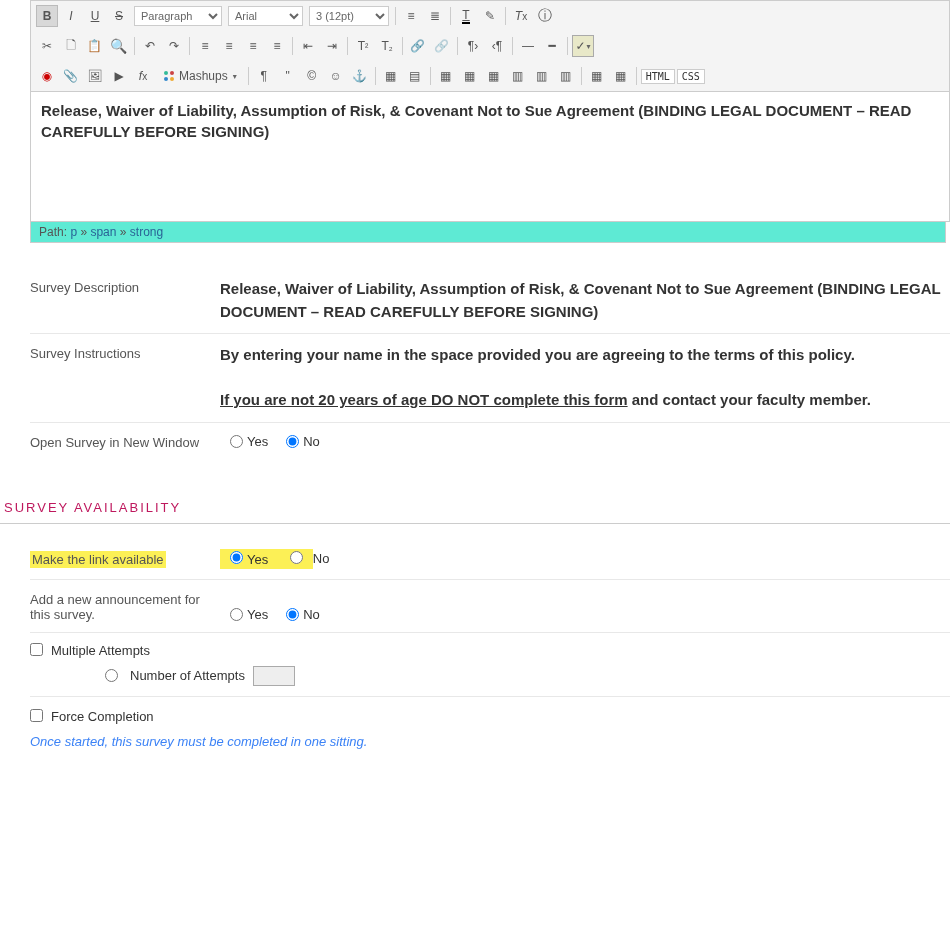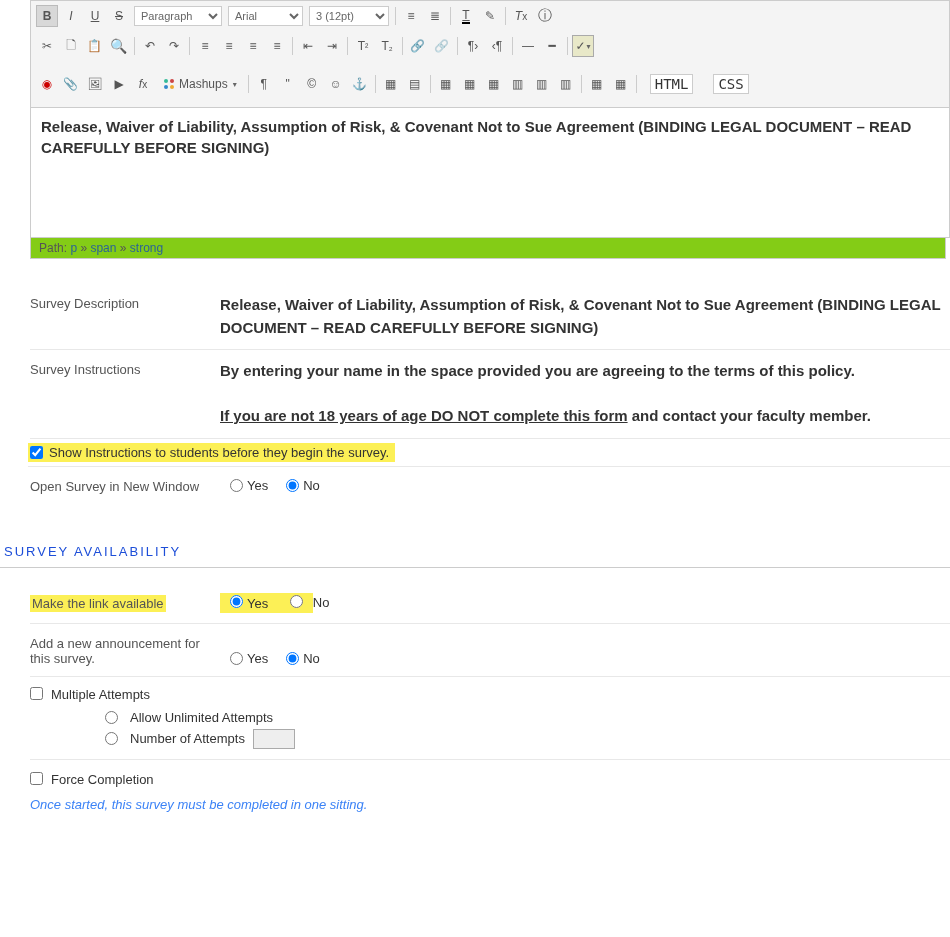--- a/index.html
+++ b/index.html
@@ -9,25 +9,25 @@
 .toolbar { border: 1px solid #ccc; background: #f4f4f4; padding: 2px 4px; margin: 0 0 0 30px; }
 .toolbar-row { display: flex; align-items: center; flex-wrap: nowrap; gap: 0; padding: 1px 0; }
 .tb-btn { width: 22px; height: 22px; display: inline-flex; align-items: center; justify-content: center; background: #f4f4f4; border: 1px solid transparent; margin: 1px; cursor: pointer; font-size: 12px; color: #555; }
 .tb-btn.sel { background: #d8d8d8; border-color: #bbb; }
 .tb-btn.wide { width: auto; padding: 0 6px; }
 .tb-select { height: 20px; font-size: 11px; background: #fff; border: 1px solid #ccc; margin: 1px 3px; padding: 0 2px; color: #666; }
 .tb-sep { width: 1px; height: 18px; background: #ccc; margin: 0 3px; display: inline-block; }
 .mashups { display: inline-flex; align-items: center; gap: 4px; padding: 0 5px; }
 .mash-icon { width: 12px; height: 12px; display: inline-block; }
 .drop-arr { font-size: 8px; color: #666; margin-left: 1px; }
-.html-css { border: 1px solid #ccc; padding: 1px 4px; font-size: 14px; background: #fff; font-family: monospace; cursor: pointer; margin: 10px; }
+.html-css { border: 1px solid #ccc; padding: 1px 4px; font-size: 10px; background: #fff; font-family: monospace; cursor: pointer; margin: 1px; }
 
 
 .editor-content { border: 1px solid #ccc; border-top: none; min-height: 130px; padding: 8px 10px; background: #fff; margin: 0 0 0 30px; font-size: 15px; font-weight: bold; line-height: 1.4; }
-.path-bar { border: 1px solid #ccc; border-top: none; background: #84cc16; padding: 3px 8px; font-size: 12px; color: #555; margin: 0 4px 0 30px; }
+.path-bar { border: 1px solid #ccc; border-top: none; background: #5eead4; padding: 3px 8px; font-size: 12px; color: #555; margin: 0 4px 0 30px; }
 .path-bar a { color: #2a6496; text-decoration: none; }
 
 
 .form-section { margin: 25px 0 0 30px; }
 .form-row { display: flex; padding: 10px 0; border-bottom: 1px solid #e8e8e8; }
 .form-row.noborder { border-bottom: none; }
 .form-label { width: 190px; flex-shrink: 0; color: #555; padding-top: 2px; }
 .form-value { flex: 1; font-size: 15px; font-weight: bold; line-height: 1.5; }
 .form-value .sub { font-weight: bold; }
 .form-value .under { text-decoration: underline; }
@@ -36,21 +36,21 @@
 .hl-row.rough label { position: relative; }
 
 
 .chk-row { padding: 6px 0; display: flex; align-items: flex-start; gap: 8px; border-bottom: 1px solid #e8e8e8; }
 .chk-row.noborder { border-bottom: none; }
 input[type=checkbox] { width: 13px; height: 13px; }
 input[type=radio] { margin: 0 4px 0 10px; }
 .radio-group { display: inline-flex; align-items: center; }
 .radio-group label { margin-right: 8px; }
 
-.section-header { font-size: 13px; letter-spacing: 2px; color: #1d4ed8; font-weight: normal; margin: 40px 0 8px 4px; text-transform: uppercase; }
+.section-header { font-size: 13px; letter-spacing: 2px; color: #be185d; font-weight: normal; margin: 40px 0 8px 4px; text-transform: uppercase; }
 .section-header + hr { border: none; border-top: 1px solid #ccc; margin-bottom: 15px; }
 
 .indent { margin-left: 65px; }
 .indent .sub-row { display: flex; align-items: center; gap: 8px; padding: 2px 0; }
 .num-input { width: 42px; height: 20px; border: 1px solid #aaa; background: #eee; }
 
 .hint { font-style: italic; color: #3b82f6; margin-top: 4px; }
 
 .hl-inline { background: #fcf056; padding: 1px 2px; }
 </style>
@@ -191,30 +191,24 @@
     <div class="form-label">Survey Description</div>
     <div class="form-value">Release, Waiver of Liability, Assumption of Risk, &amp; Covenant Not to Sue Agreement (BINDING LEGAL DOCUMENT – READ CAREFULLY BEFORE SIGNING)</div>
   </div>
 
 
   <div class="form-row">
     <div class="form-label">Survey Instructions</div>
     <div class="form-value">
       <div class="sub">By entering your name in the space provided you are agreeing to the terms of this policy.</div>
       <br>
-      <div><span class="under">If you are not 18 years of age DO NOT complete this form</span><span> and contact your faculty member.</span></div>
-    </div>
-  </div>
-
-  <div class="hl-row">
-    <label>
-      <input type="checkbox" checked="" style="">
-      <span>Show Instructions to students before they begin the survey.</span>
-    </label>
-  </div>
+      <div><span class="under">If you are not 20 years of age DO NOT complete this form</span><span> and contact your faculty member.</span></div>
+    </div>
+  </div>
+
 
   <div class="form-row noborder" style="align-items:center;">
     <div class="form-label">Open Survey in New Window</div>
     <div class="radio-group" style="font-weight:normal;font-size:13px;">
       <input type="radio" name="onw" style="">
         <label>Yes</label>
       <input type="radio" name="onw" checked="" style="">
         <label>No</label>
     </div>
   </div>
@@ -248,24 +242,20 @@
     </div>
   </div>
 
   <div class="chk-row noborder" style="padding-top:10px;">
     <input type="checkbox" style="">
     <span>Multiple Attempts</span>
   </div>
   <div class="indent">
     <div class="sub-row">
       <input type="radio" name="att" style="">
-      <span>Allow Unlimited Attempts</span>
-    </div>
-    <div class="sub-row">
-      <input type="radio" name="att" style="">
       <span>Number of Attempts</span>
       <input type="text" class="num-input" style="">
     </div>
   </div>
   <div style="border-bottom:1px solid #e8e8e8; margin-top:8px;"></div>
 
   <div class="chk-row noborder" style="padding-top:12px;">
     <input type="checkbox" style="">
     <span>Force Completion</span>
   </div>

